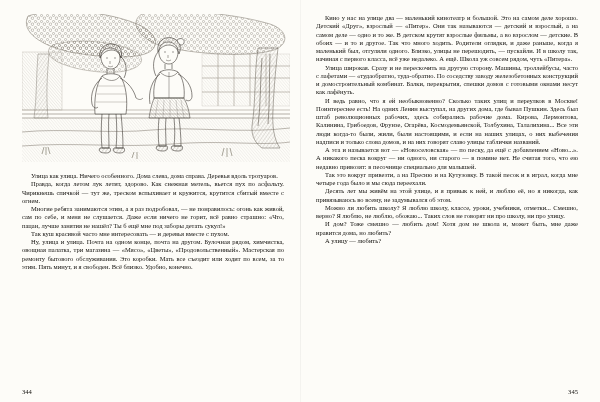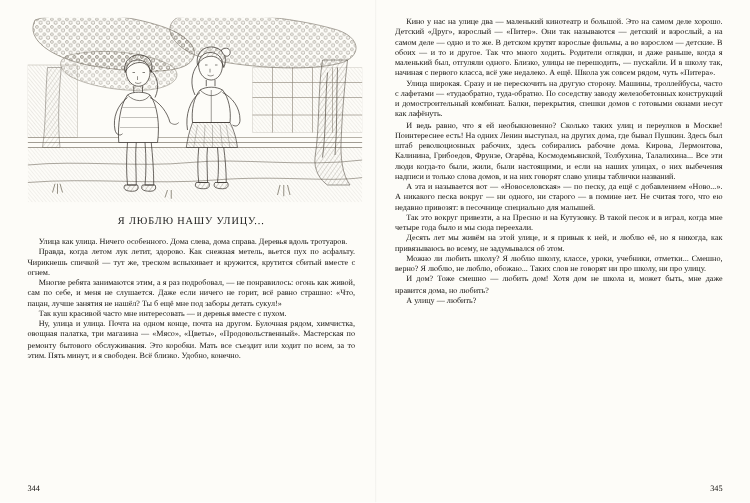--- a/index.html
+++ b/index.html
@@ -204,21 +204,20 @@
         </g>
 
         <g stroke="#57503f" stroke-width="0.5" fill="none">
           <path d="M20 140 l2 -7 M24 141 l0 -8 M28 140 l-2 -7"></path>
           <path d="M200 142 l2 -8 M205 143 l0 -9 M210 142 l-2 -8"></path>
           <path d="M110 144 l2 -6 M115 145 l0 -7"></path>
         </g>
       </svg>
     </div>
 
-    <div class="chapter-title">Я ЛЮБЛЮ НАШУ УЛИЦУ...</div>
 
     <div class="col-text">
       <p class="body">Улица как улица. Ничего особенного. Дома слева, дома справа. Деревья вдоль тротуаров.</p>
       <p class="body">Правда, когда летом лук летит, здорово. Как снежная метель, вьется пух по асфальту. Чирикнешь спичкой — тут же, треском вспыхивает и кружится, крутится сбитый вместе с огнем.</p>
       <p class="body">Многие ребята занимаются этим, а я раз подробовал, — не понравилось: огонь как живой, сам по себе, и меня не слушается. Даже если ничего не горит, всё равно страшно: «Что, пацан, лучше занятия не нашёл? Ты б ещё мне под заборы детать сукул!»</p>
       <p class="body">Так куш красивой часто мне интересовать — и деревья вместе с пухом.</p>
       <p class="body">Ну, улица и улица. Почта на одном конце, почта на другом. Булочная рядом, химчистка, овощная палатка, три магазина — «Мясо», «Цветы», «Продовольственный». Мастерская по ремонту бытового обслуживания. Это коробки. Мать все съездит или ходит по всем, за то этим. Пять минут, и я свободен. Всё близко. Удобно, конечно.</p>
     </div>
 
     <div class="folio folio-left">344</div>

